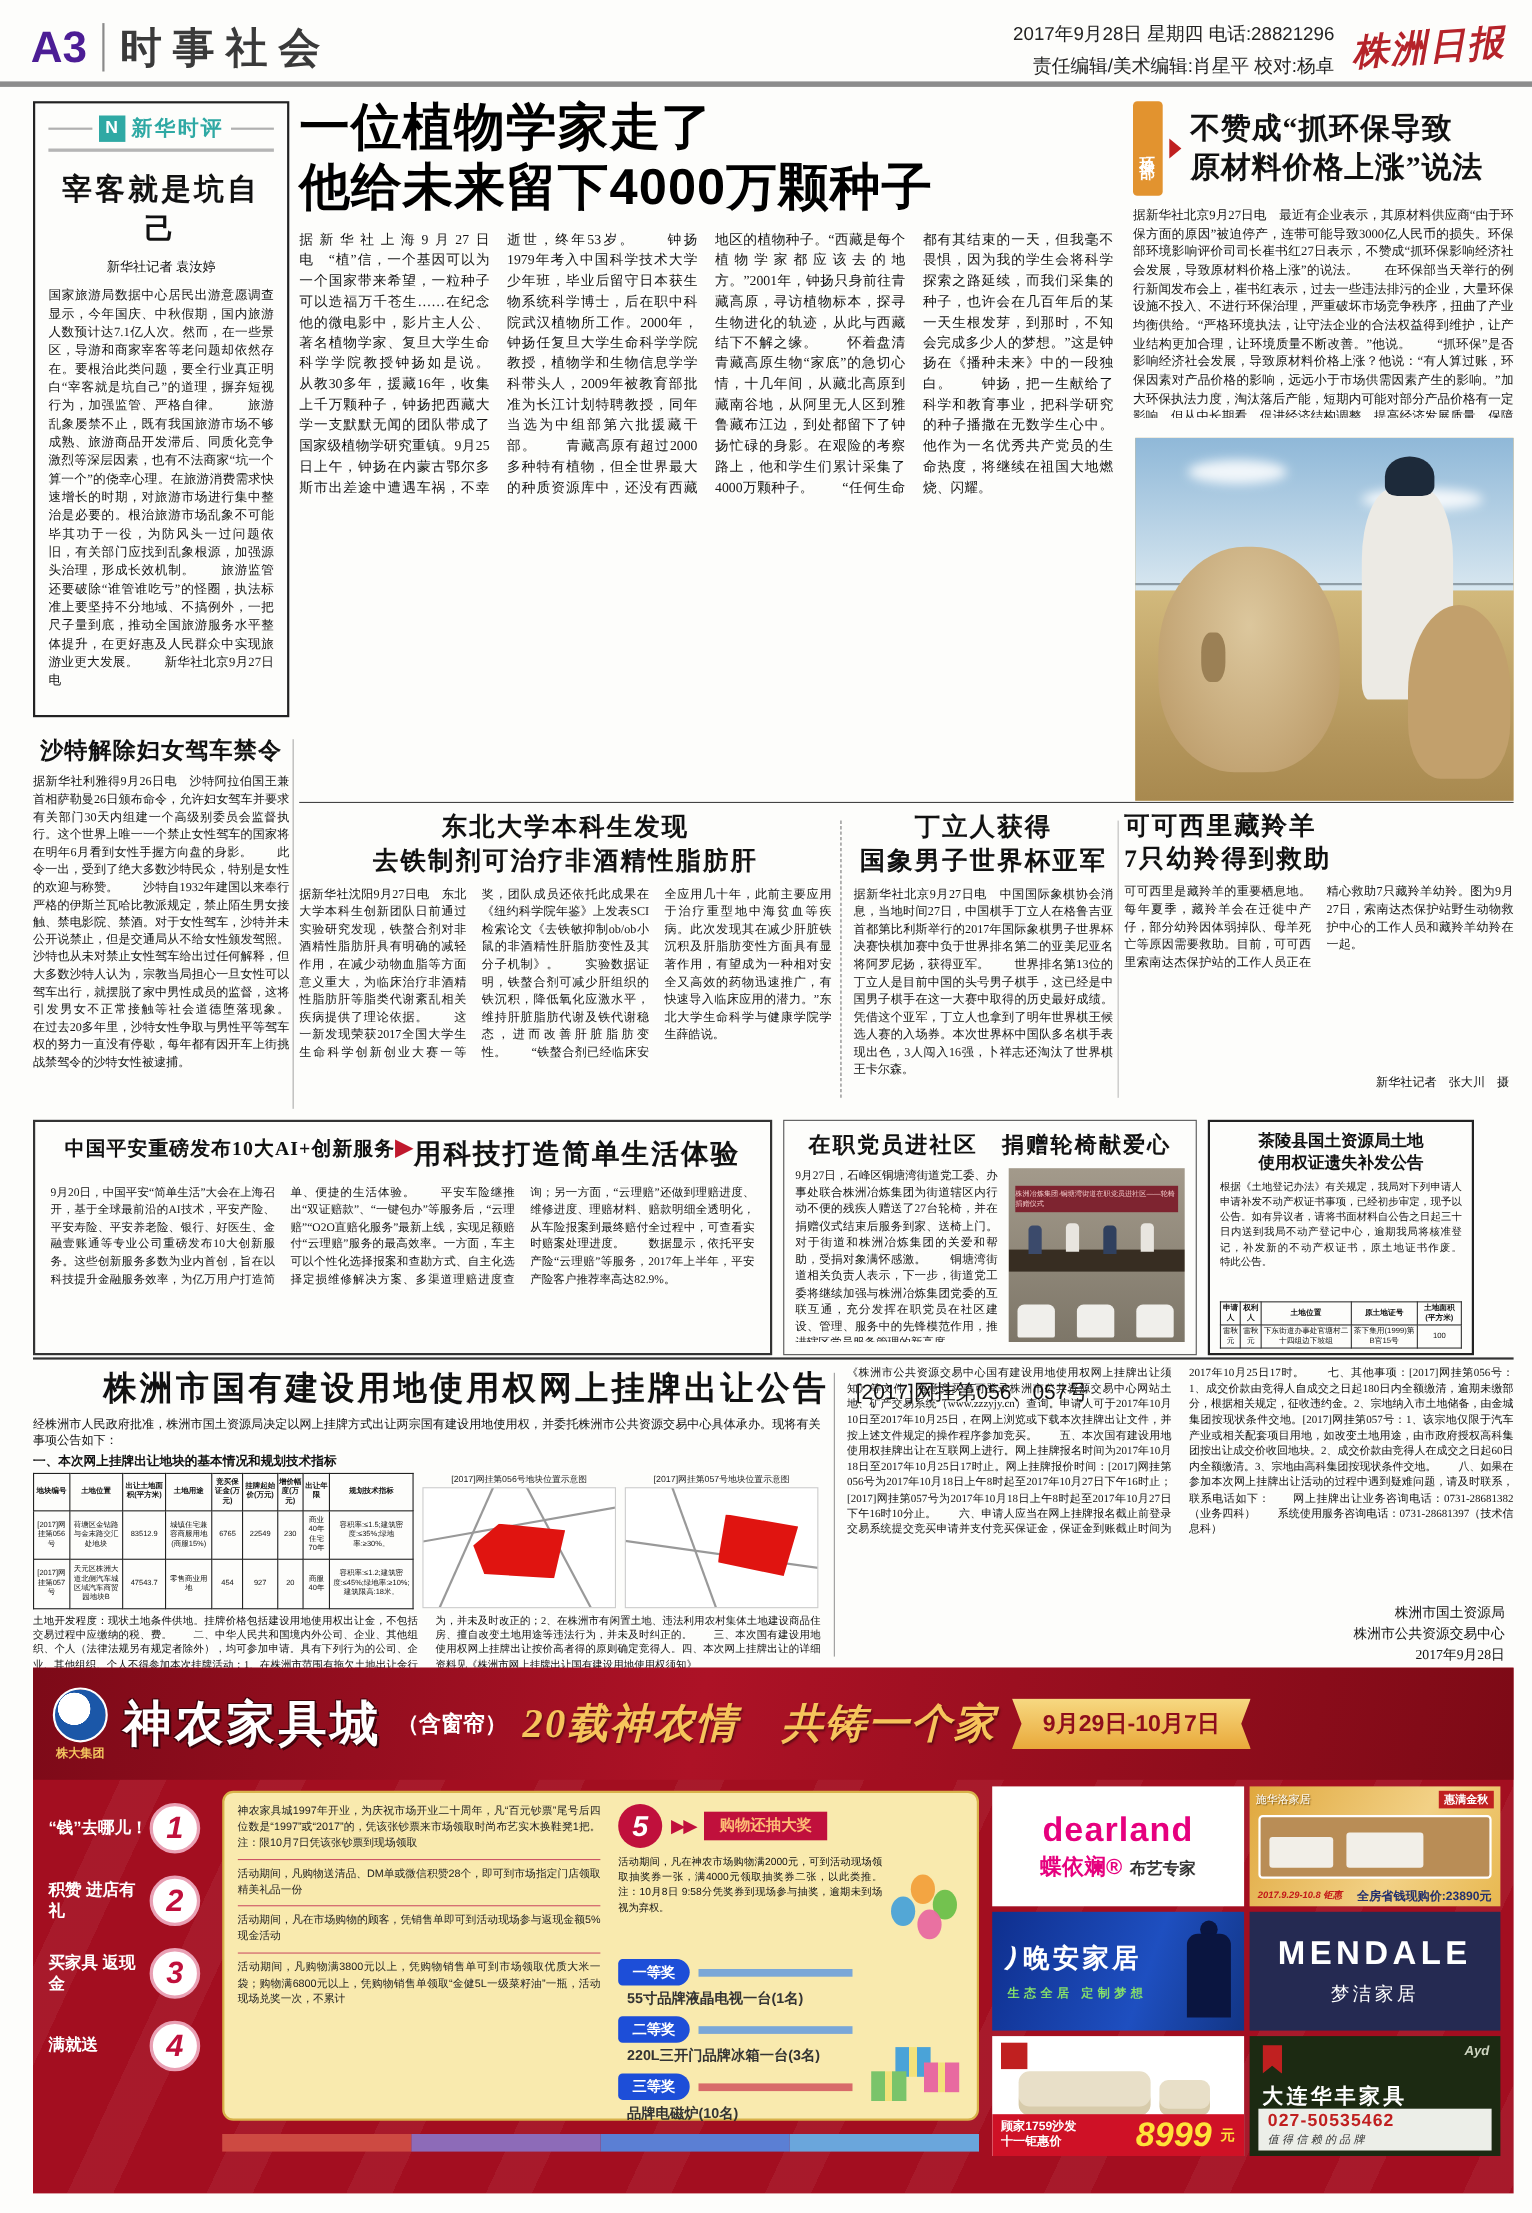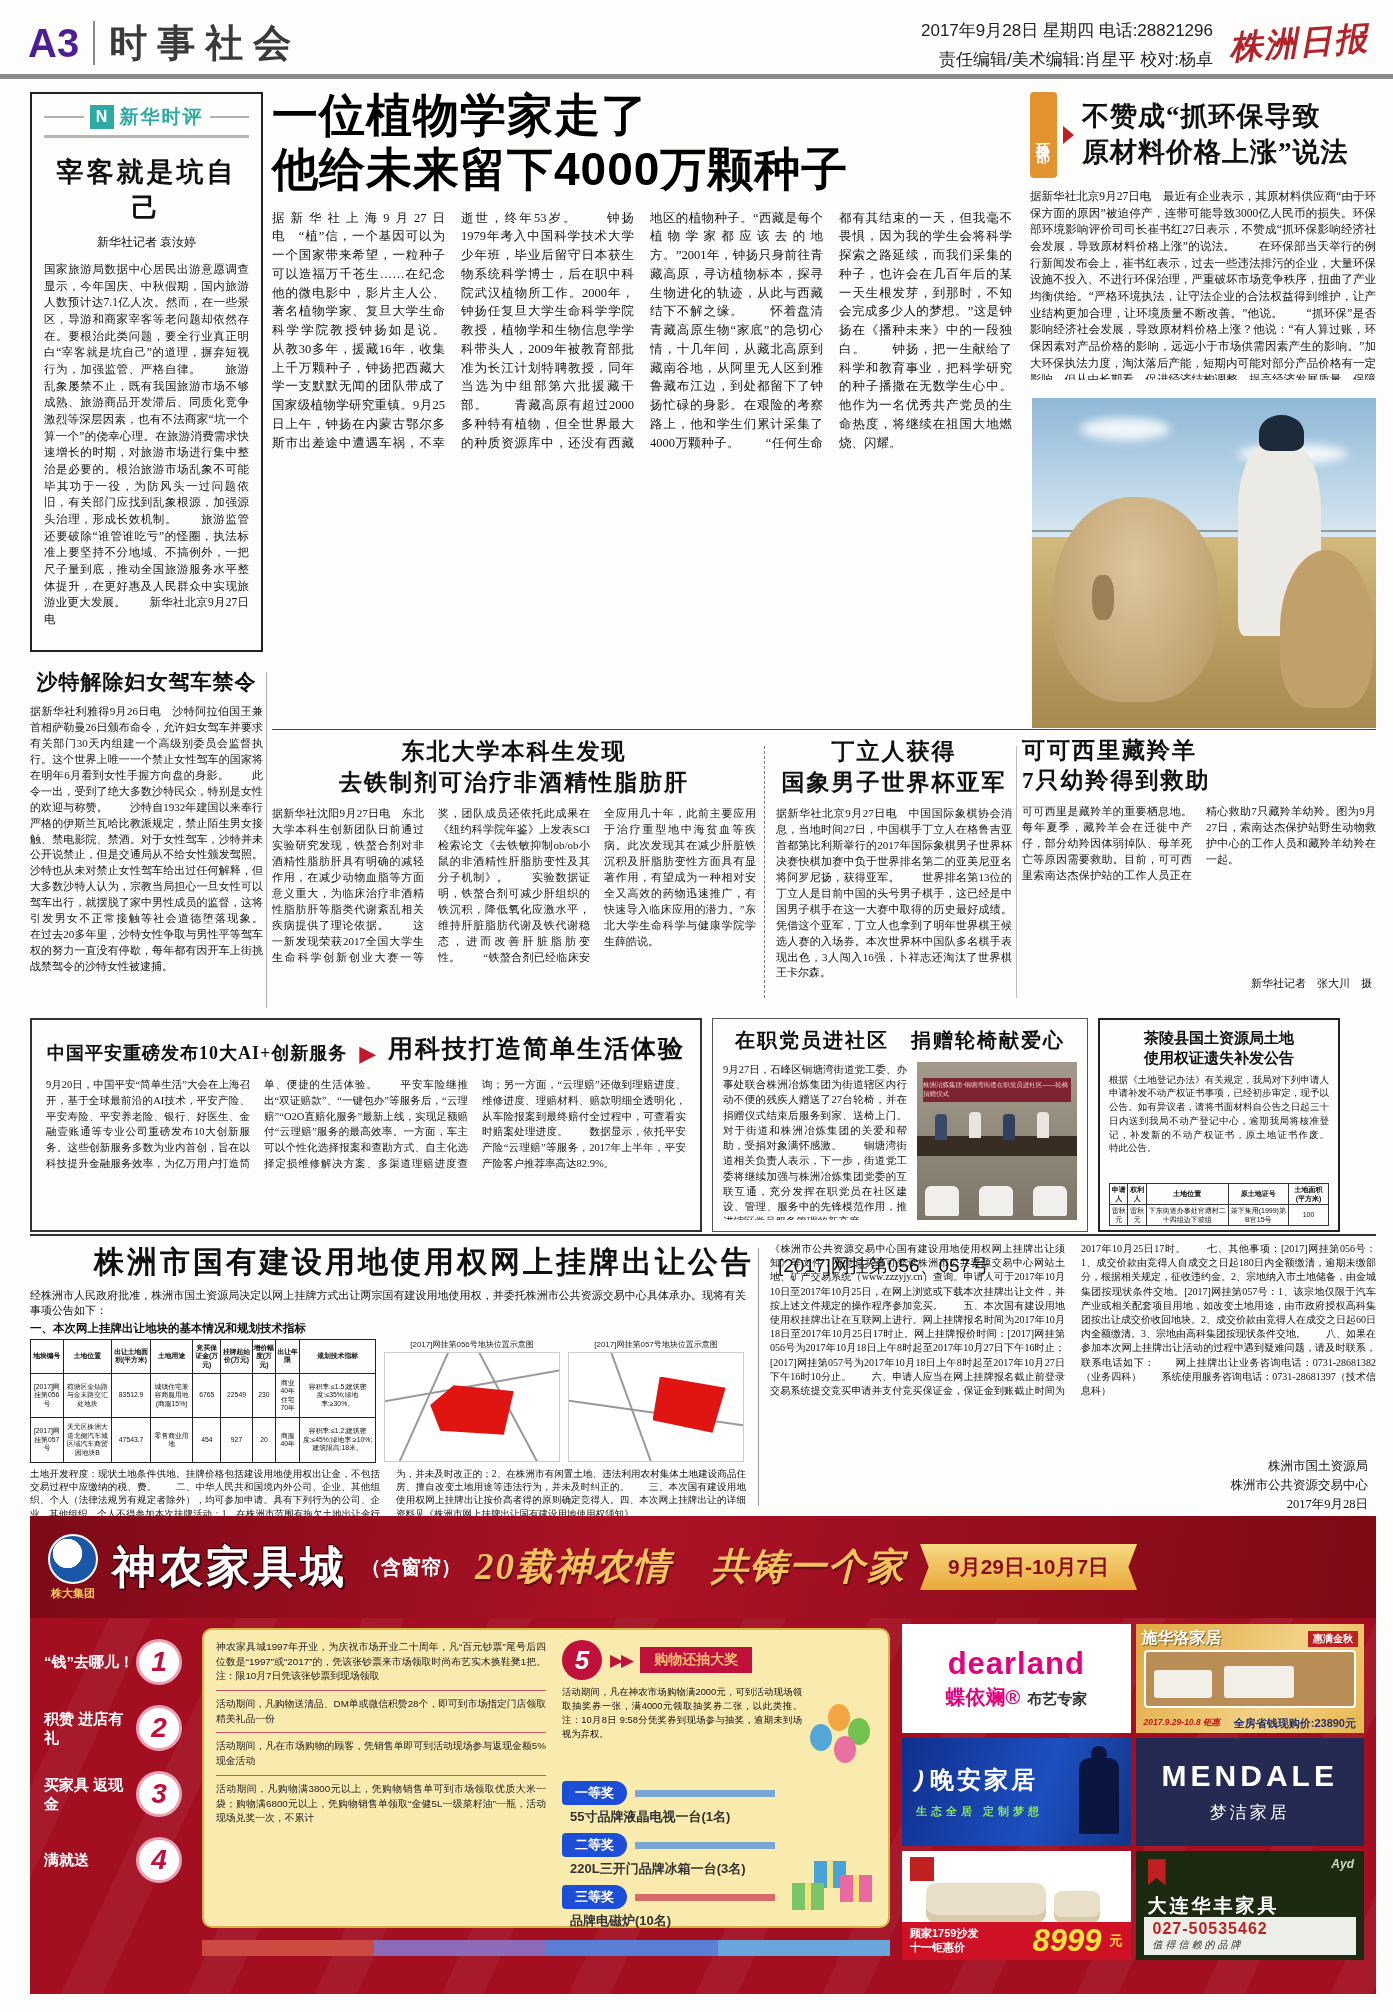--- a/index.html
+++ b/index.html
@@ -81,21 +81,21 @@
   #liver{position:absolute;left:272px;top:736px;width:484px;height:272px}
   .liv-t{font-size:23px;font-weight:bold;text-align:center;line-height:1.35;letter-spacing:2px}
   .liv-body{margin-top:8px;height:186px;font-size:11px}
   #vline1{position:absolute;left:764px;top:746px;height:252px;border-left:1px dashed #777}
   #chess{position:absolute;left:776px;top:736px;width:236px;height:272px}
   .chs-body{margin-top:8px;height:182px;font-size:11px}
   #vline2{position:absolute;left:1016px;top:746px;height:252px;border-left:1px solid #bbb}
 
   
   #pingan{position:absolute;left:30px;top:1018px;width:672px;height:214px;border:2px solid #333;padding:12px 14px}
-  .pa-titles{display:flex;align-items:flex-end;justify-content:center;gap:12px}
+  .pa-titles{display:flex;align-items:flex-start;justify-content:center;gap:0}
   .pa-left{font-family:"Liberation Serif",serif;font-weight:bold;font-size:18px;letter-spacing:1px}
   .pa-arrow{color:#c0182c;font-size:22px;line-height:1}
   .pa-right{font-size:25px;font-weight:900;letter-spacing:2px}
   .pa-body{margin-top:12px;height:138px;font-size:10.5px;line-height:1.5}
 
   #party{position:absolute;left:712px;top:1018px;width:376px;height:214px;border:1px solid #555;padding:8px 10px}
   .party-title{text-align:center;font-size:20px;font-weight:bold;letter-spacing:2px;margin-bottom:8px}
   .party-row{display:flex;gap:10px}
   .party-body{width:184px;height:158px;font-size:10.5px}
   .party-photo{position:relative;width:160px;height:158px;background:linear-gradient(#a39a8b,#7d7668);overflow:hidden}
@@ -182,21 +182,21 @@
   .ad-cards{position:absolute;left:872px;top:108px;width:462px;height:336px;display:grid;
             grid-template-columns:1fr 1fr;grid-template-rows:1fr 1fr 1fr;gap:5px}
   .card{position:relative;overflow:hidden}
   #card-dearland{background:#fff;display:flex;flex-direction:column;align-items:center;justify-content:center}
   .dl-en{color:#e6007e;font-size:31px;font-weight:900;letter-spacing:1px}
   .dl-row{display:flex;align-items:baseline;gap:7px;margin-top:2px}
   .dl-cn{color:#e6007e;font-size:20px;font-weight:bold}
   .dl-sub{color:#333;font-size:15px;font-weight:bold}
   #card-shl{background:linear-gradient(120deg,#e0a83e,#f2d186 60%,#e8b850)}
   .shl-top{display:flex;justify-content:space-between;align-items:center;padding:4px 6px}
-  .shl-brand{color:#fff;font-size:16px;font-weight:bold;text-shadow:1px 1px 1px #7a5510}
+  .shl-brand{color:#fff;font-size:10px;font-weight:normal;text-shadow:1px 1px 1px #7a5510}
   .shl-tag{background:#c02020;color:#fff;font-size:10px;font-weight:bold;padding:1px 5px}
   .shl-img{position:absolute;left:8px;top:26px;right:8px;height:58px;background:#b98d56;border:2px solid #fff;border-radius:4px}
   .bed{position:absolute;background:#f2efe8;border-radius:3px}
   .shl-bottom{position:absolute;left:8px;right:8px;bottom:2px;display:flex;justify-content:space-between;align-items:center}
   .shl-date{color:#c21818;font-size:8.5px;font-weight:bold;font-style:italic}
   .shl-price{color:#23306e;font-size:11px;font-weight:900}
   #card-wanan{background:linear-gradient(110deg,#0f2f8e,#1e4fc0 60%,#123585);display:flex;flex-direction:column;justify-content:center;padding-left:14px}
   .wa-row{display:flex;align-items:center;gap:6px}
   .wa-moon{color:#fff;font-size:24px;font-weight:900;transform:rotate(18deg)}
   .wa-name{color:#fff;font-size:24px;font-weight:900;letter-spacing:3px}

